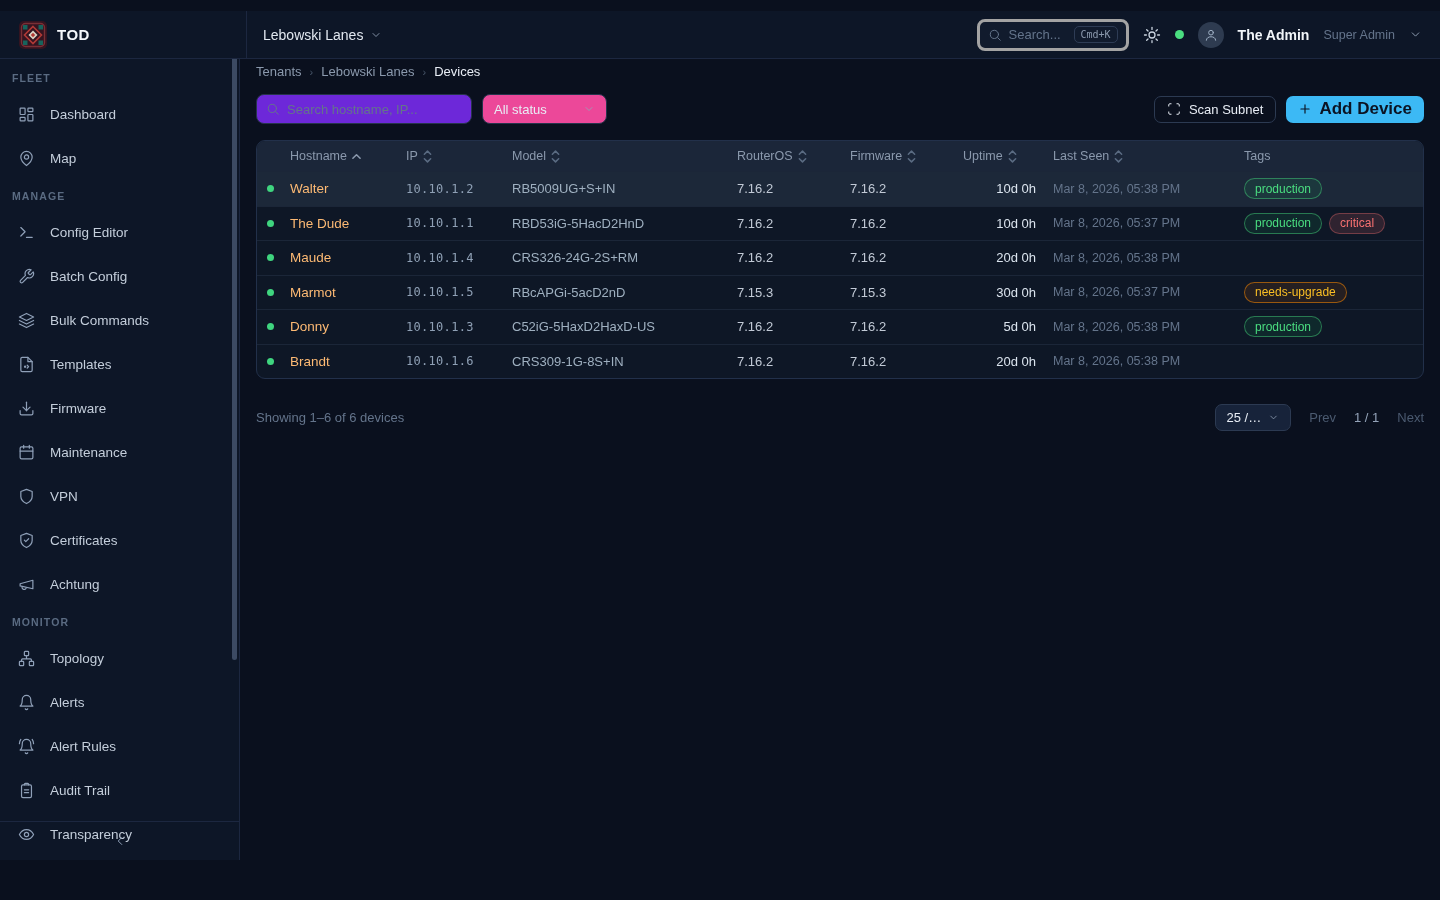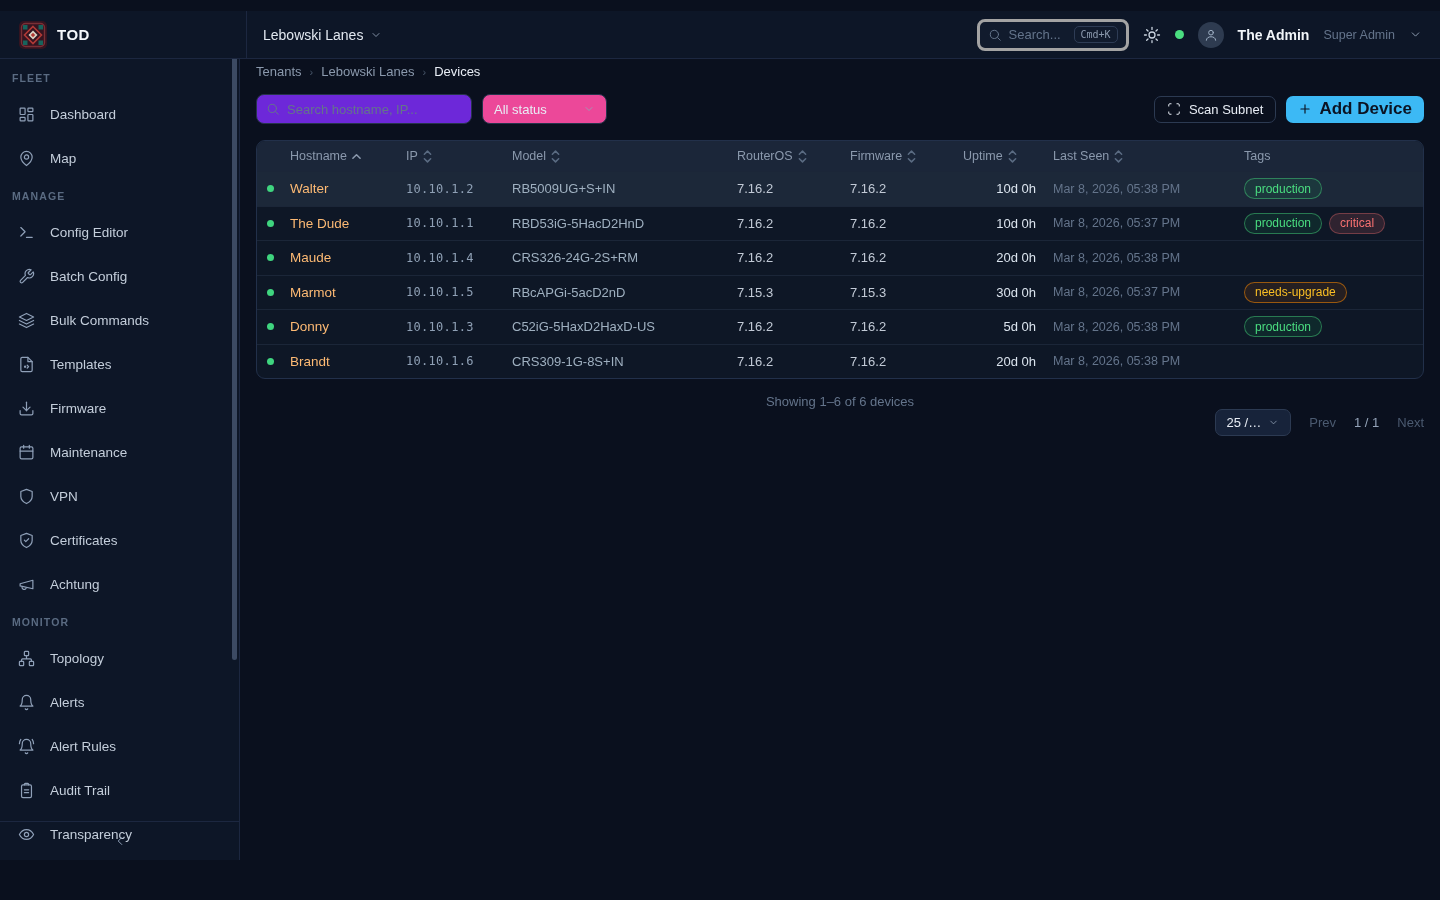--- a/index.html
+++ b/index.html
@@ -99,21 +99,21 @@
   .cell-ver { color:#c2cad6; }
   .cell-uptime { color:#dbe4ee; text-align:right; padding-right:17px; }
   .cell-seen { color:#64748b; font-size:12.5px; }
   .cell-tags { display:flex; gap:7px; }
   .tag { border-radius:999px; padding:2.5px 10px; font-size:12px; line-height:1.2; }
   .tag-green { color:#4ade80; border:1px solid rgba(74,222,128,.45); background:rgba(34,197,94,.10); }
   .tag-red   { color:#f87171; border:1px solid rgba(248,113,113,.35); background:rgba(248,113,113,.14); }
   .tag-amber { color:#fbbf24; border:1px solid rgba(217,119,6,.65); background:rgba(180,83,9,.14); }
 
   
-  .table-footer { margin-top:15px; display:flex; align-items:center;flex-direction:column; }
+  .table-footer { margin-top:25px; display:flex; align-items:center; }
   .showing { color:#64748b; font-size:13px; }
   .pager { margin-left:auto; display:flex; align-items:center; gap:18px; }
   .pagesize {
     height:27px; background:#17233a; border:1px solid #2c3a52; border-radius:7px;
     display:flex; align-items:center; gap:7px; padding:0 11px; color:#e8edf5; font-size:13px; cursor:pointer;
   }
   .pagesize .chev { color:#94a3b8; }
   .pg-btn { color:#4b5a70; font-size:13px; cursor:pointer; }
   .pg-ind { color:#94a3b8; font-size:13px; }
 </style>

